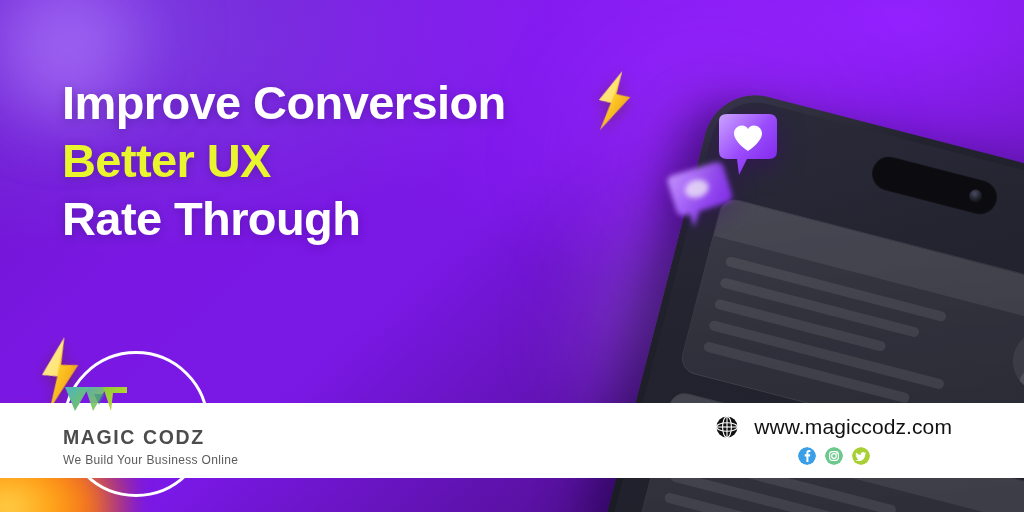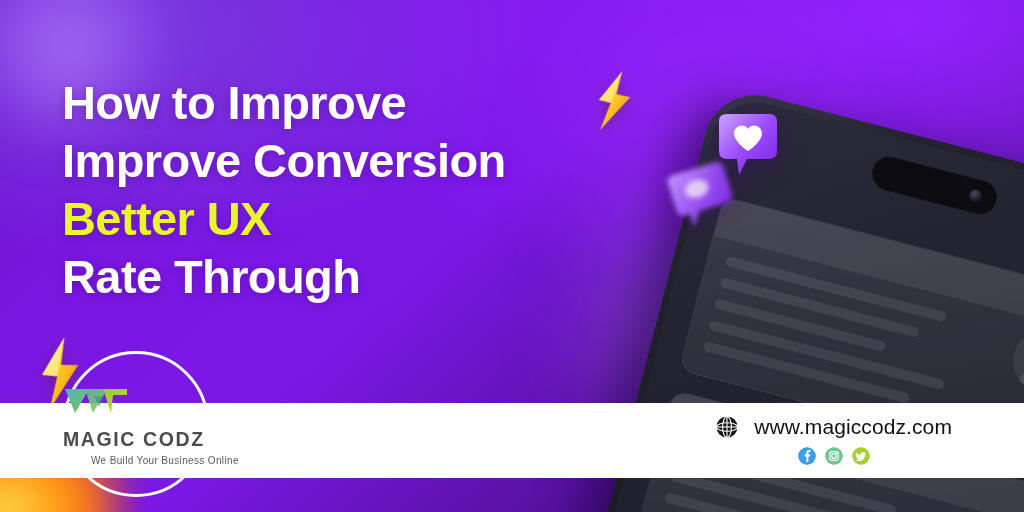--- a/index.html
+++ b/index.html
@@ -131,22 +131,22 @@
     position:absolute; left:63px; top:351px; width:146px; height:146px;
     z-index:8; display:flex; flex-direction:column;
     align-items:flex-start; justify-content:center;
   }
   .logo-mark { width:66px; height:38px; margin-bottom:7px; }
   .logo-name {
     font-size:19.5px; font-weight:700; letter-spacing:1.6px;
     color:#4C4C4C; white-space:nowrap;
   }
   .logo-tag {
-    font-size:10px; letter-spacing:.35px; color:#5B5B5B;
-    margin-top:4px; white-space:nowrap;margin-left:28px;
+    font-size:12px; letter-spacing:.35px; color:#5B5B5B;
+    margin-top:4px; white-space:nowrap;
   }
 
   
   .contact { position:absolute; right:72px; top:415px; z-index:9; text-align:center; }
   .url-row { display:flex; align-items:center; gap:16px; }
   .globe { width:22px; height:22px; flex:none; }
   .url-text { font-size:21px; color:#111111; letter-spacing:.1px; }
   .socials { display:flex; gap:9px; justify-content:center; margin-top:8px; }
   .soc { width:18px; height:18px; border-radius:50%; display:block; }
 </style>
@@ -232,21 +232,20 @@
         <stop offset="0%" stop-color="#FFF38C"></stop>
           <stop offset="42%" stop-color="#FFCE26"></stop>
         <stop offset="100%" stop-color="#E8820C"></stop>
       </linearGradient>
     </defs>
     <path d="M34 2 L8 37 L23 40 L12 72 L45 31 L28 29 Z" fill="url(#bolt2)"></path>
     <path d="M34 2 L8 37 L23 40 L26 29 Z" fill="#FFEE9C" opacity=".72"></path>
   </svg>
 
   <div class="headline">
-    <span class="ln">How to Improve</span>
     <span class="ln">Improve Conversion</span>
     <span class="ln accent">Better UX</span>
     <span class="ln">Rate Through</span>
   </div>
 
   <div class="footer"></div>
 
   <div class="logo-badge"></div>
 
   <div class="logo-inner">

